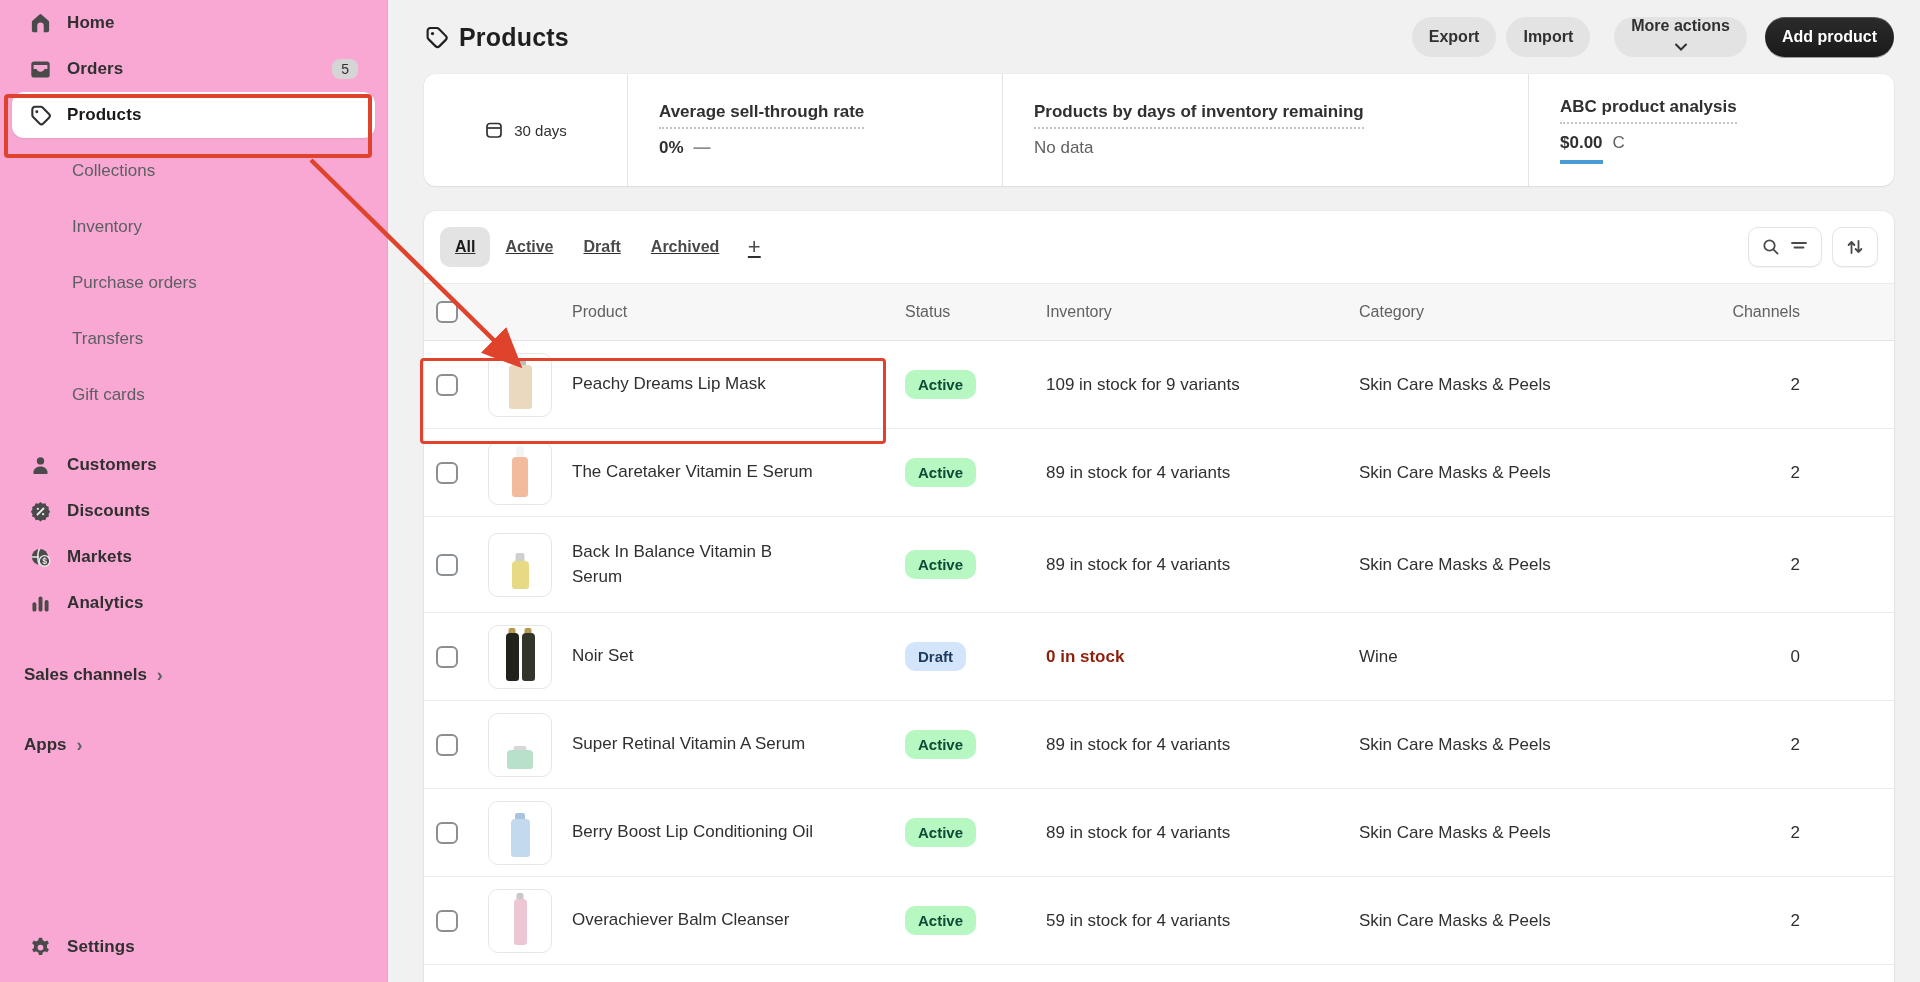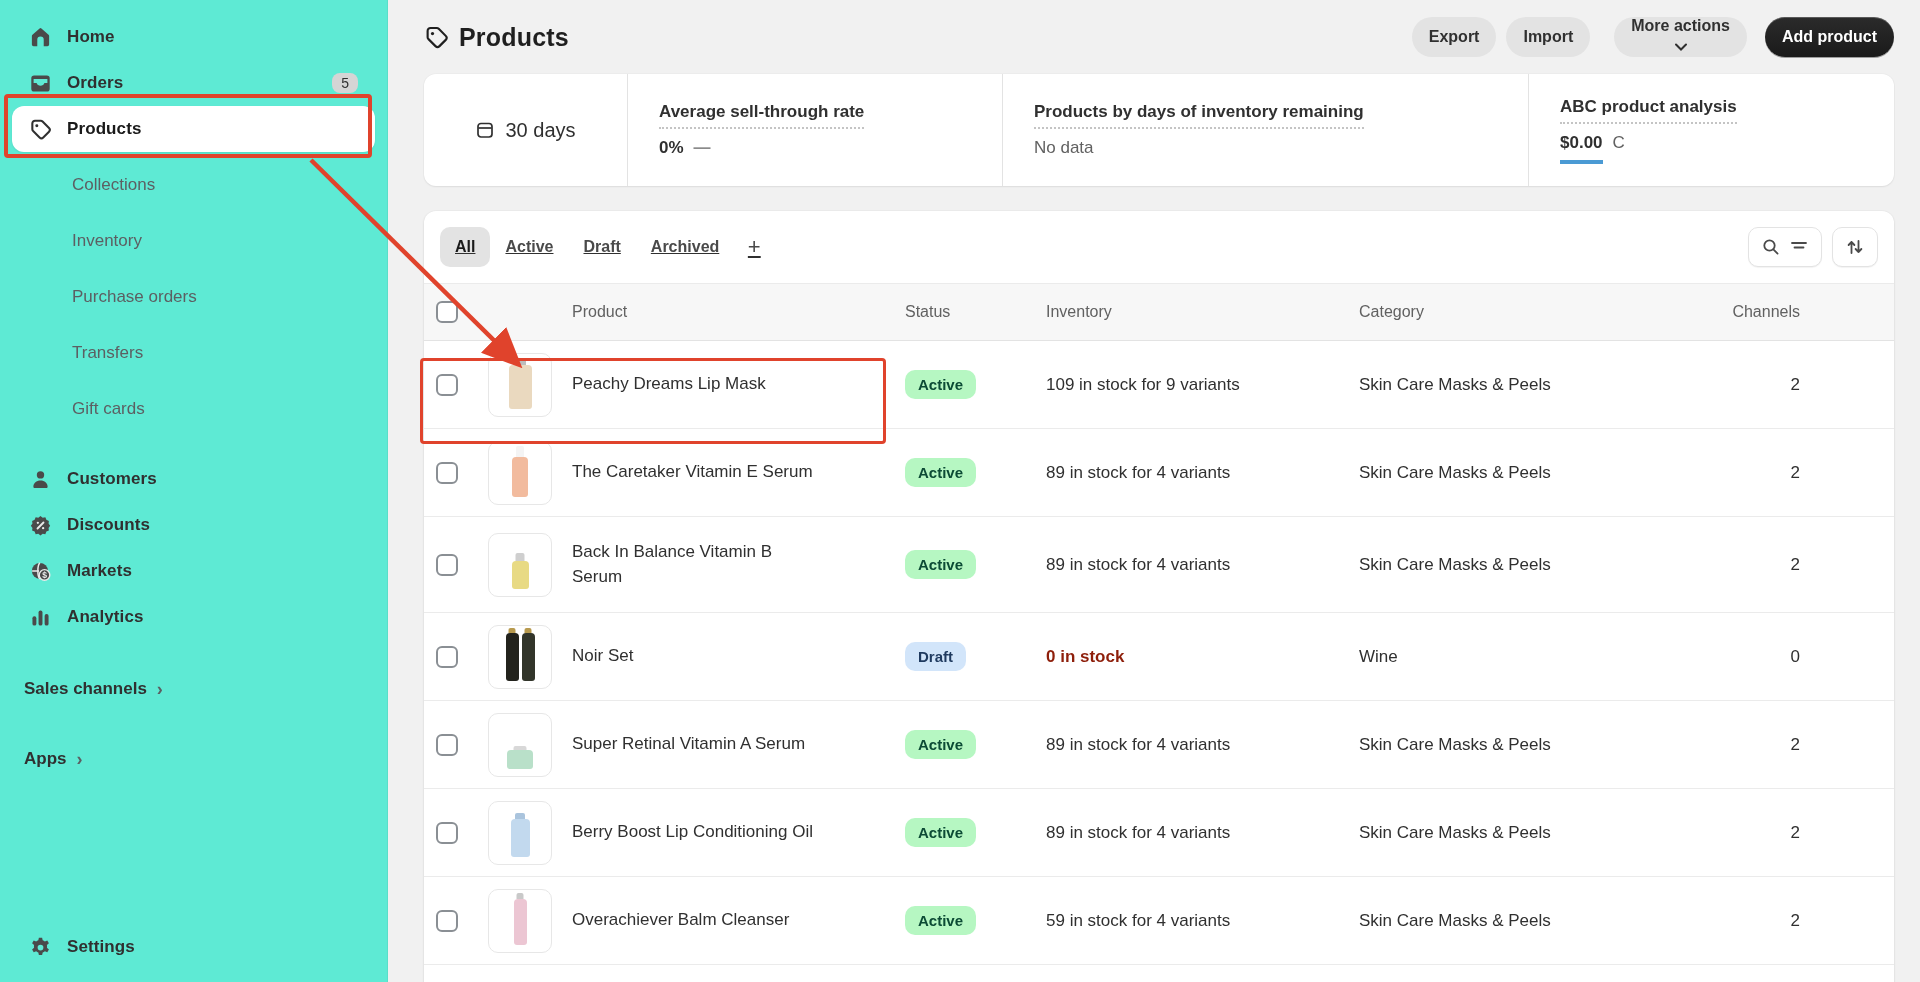--- a/index.html
+++ b/index.html
@@ -2,21 +2,21 @@
 <html><head>
 <meta charset="utf-8">
 <style>
   * { margin:0; padding:0; box-sizing:border-box; }
   html,body { width:1920px; height:982px; overflow:hidden;
     font-family:"Liberation Sans","DejaVu Sans",sans-serif;
     background:#f1f1f1; color:#303030; }
 
   
   .sidebar { position:absolute; left:0; top:0; width:388px; height:982px;
-    background:#5eead4; border-right:1px solid rgba(0,0,0,.05); padding-top:14px; }
+    background:#f9a8d4; border-right:1px solid rgba(0,0,0,.05); }
   .nav-item { display:flex; align-items:center; gap:15px; height:46px;
     margin:0 12px; padding:0 17px; border-radius:12px; cursor:pointer;
     font-size:17px; font-weight:bold; color:#303030; }
   .nav-item.selected { background:#ffffff; box-shadow:0 1px 2px rgba(0,0,0,.08); color:#1a1a1a; }
   .nav-icon { width:23px; height:23px; flex:0 0 23px; display:flex; align-items:center; justify-content:center; }
   .nav-icon svg { width:23px; height:23px; }
   .nav-label { flex:1; letter-spacing:.1px; }
   .nav-badge { background:#d5d5d5; color:#303030; font-size:14px; font-weight:normal;
     border-radius:8px; padding:2px 9px; }
   .nav-sub { display:flex; align-items:center; height:46px; margin:10px 12px;
@@ -41,21 +41,21 @@
     background:#e3e3e3; cursor:pointer; display:flex; align-items:center; gap:8px; }
   .btn.more { margin-left:14px;flex-direction:column; }
   .btn.primary { margin-left:8px; background:linear-gradient(#2b2b2b,#1a1a1a); color:#fff;
     box-shadow:inset 0 1px 0 rgba(255,255,255,.22), 0 1px 0 rgba(0,0,0,.35); }
   .chev-down { width:12px; height:8px; }
 
   
   .stats-card { background:#fff; border-radius:12px; height:112px; display:flex;
     box-shadow:0 1px 2px rgba(0,0,0,.07), 0 0 0 1px rgba(0,0,0,.02); }
   .stat-range { width:203px; display:flex; align-items:center; justify-content:center;
-    gap:10px; font-size:20px; color:#303030; cursor:pointer; }
+    gap:10px; font-size:15px; color:#303030; cursor:pointer; }
   .stat-range svg { width:20px; height:20px; }
   .stat-cell { border-left:1px solid #e3e3e3; display:flex; flex-direction:column;
     justify-content:center; padding-left:31px; }
   .stat-cell.c1 { width:375px; } .stat-cell.c2 { width:526px; } .stat-cell.c3 { flex:1; }
   .stat-title { align-self:flex-start; font-size:17px; font-weight:bold; color:#303030;
     border-bottom:2px dotted #c4c4c4; padding-bottom:5px; cursor:pointer; }
   .stat-value { margin-top:9px; font-size:17px; color:#303030; display:flex; align-items:baseline; gap:10px; }
   .stat-value .v { font-weight:bold; }
   .stat-value .dash { color:#8a8a8a; font-weight:bold; }
   .stat-value .muted { color:#616161; font-weight:normal; }

